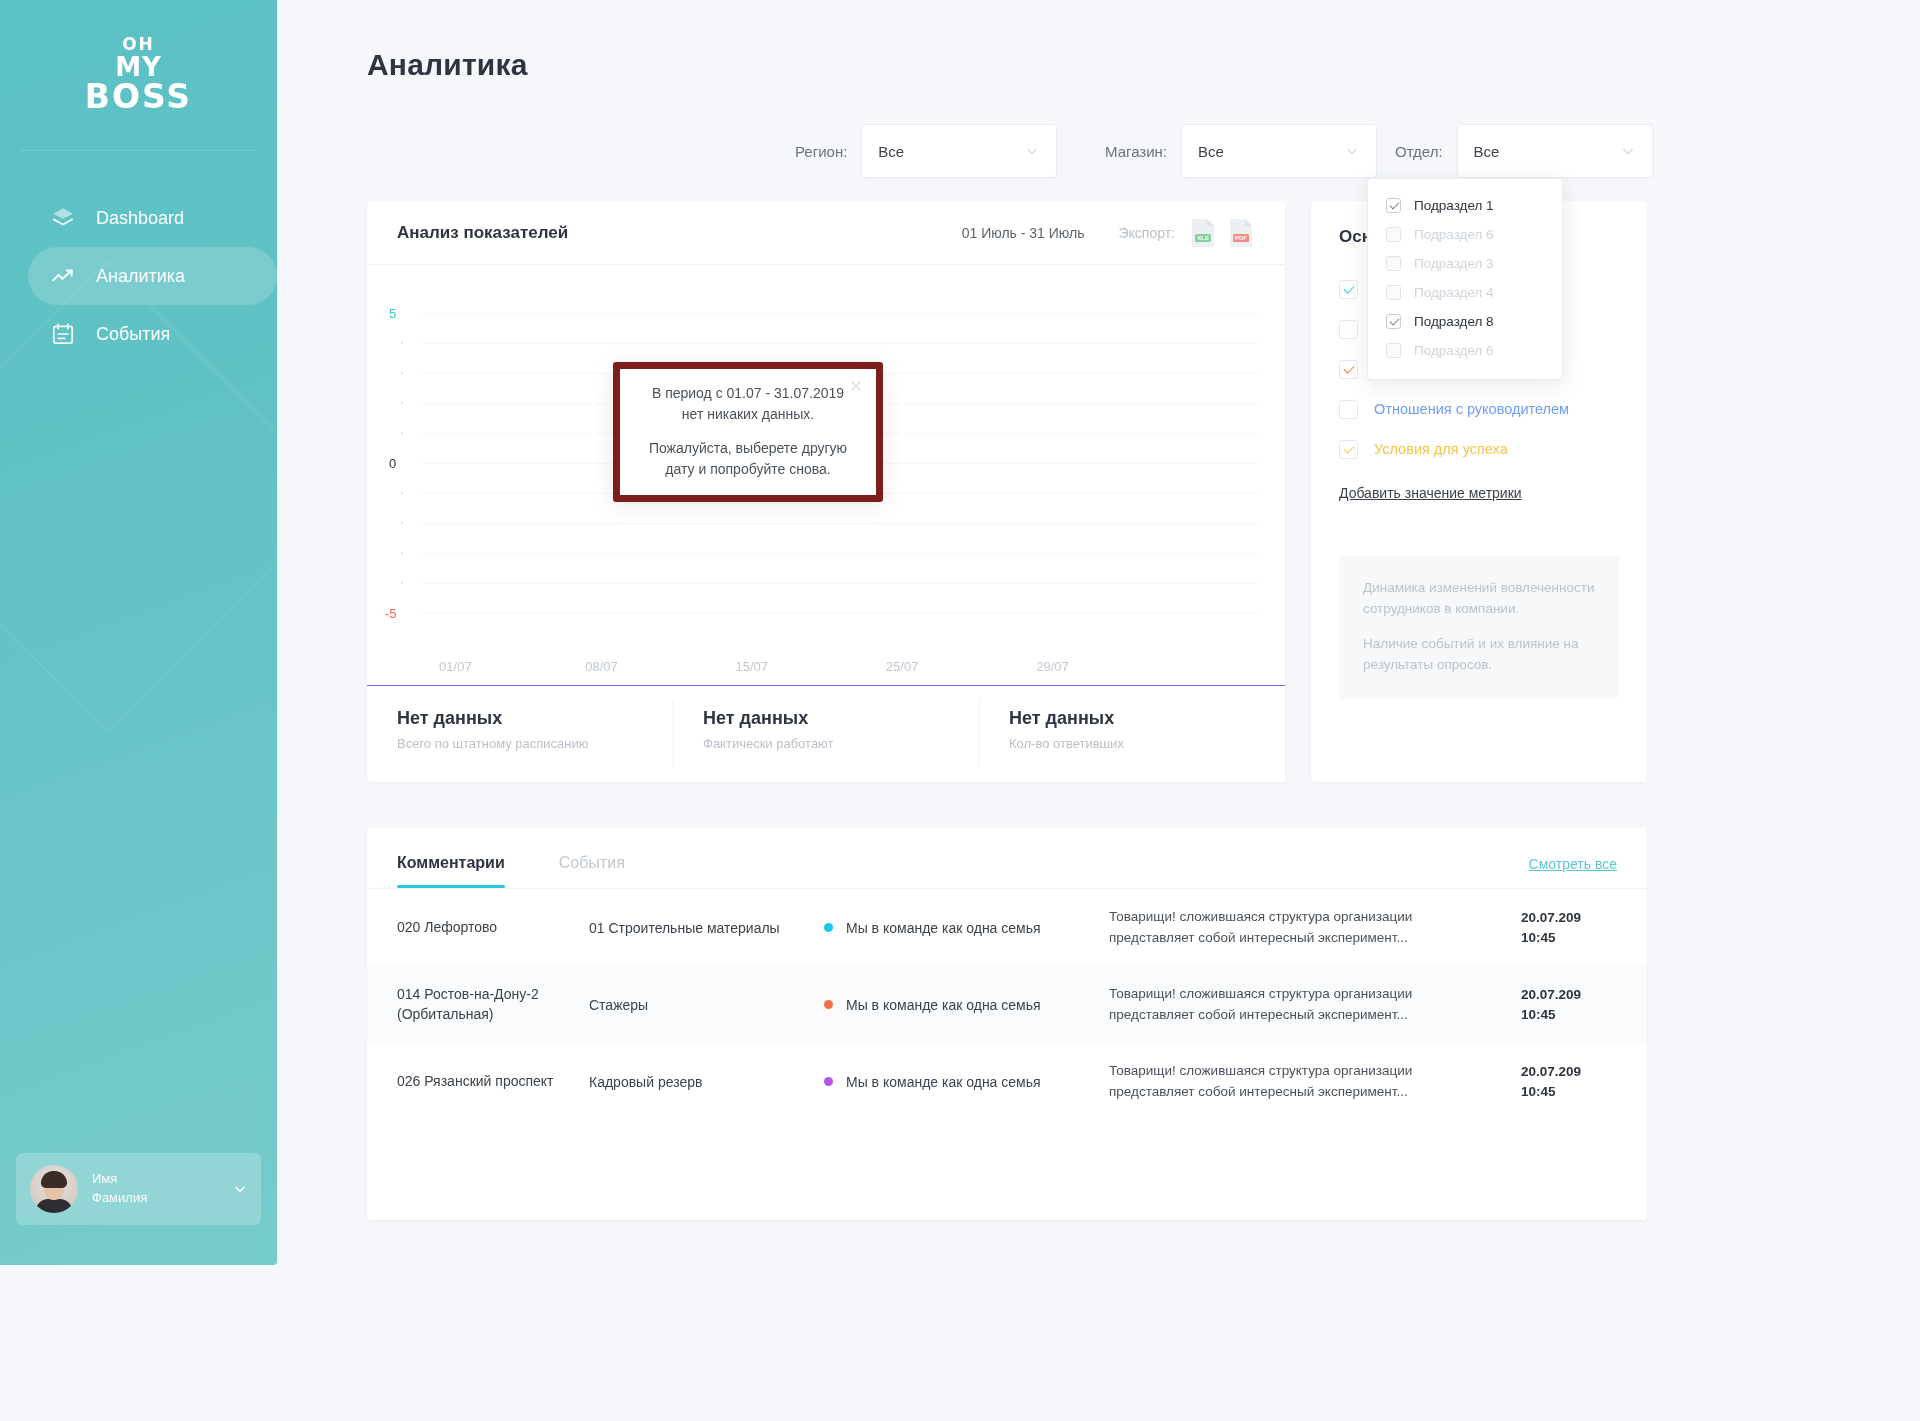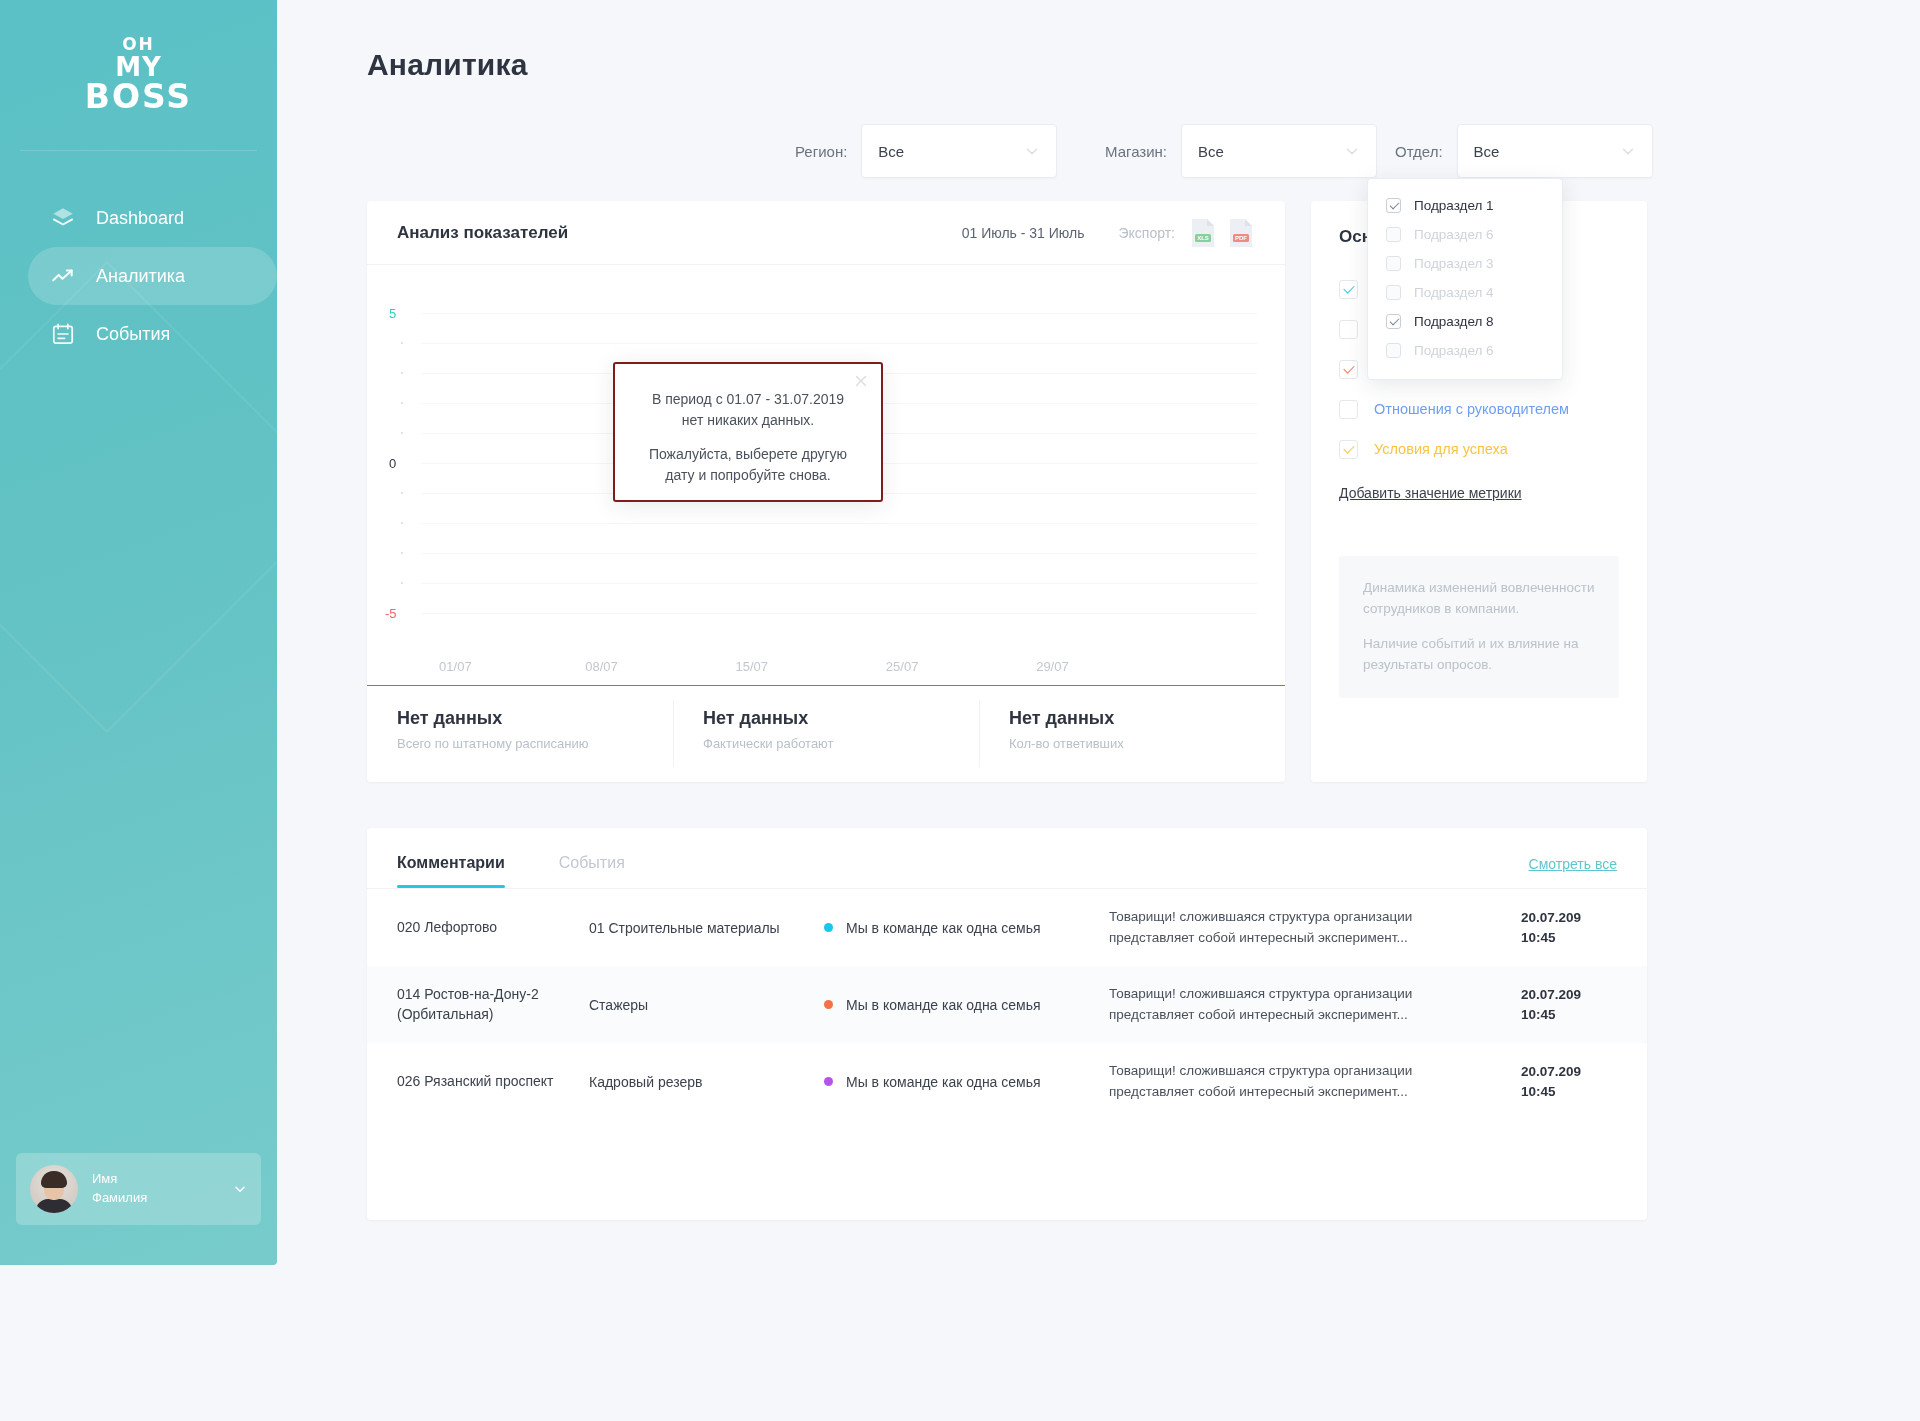--- a/index.html
+++ b/index.html
@@ -128,23 +128,23 @@
 
   .plot { position: relative; height: 420px; }
   .ylab { position: absolute; left: 22px; font-size: 13px; }
   .ytick-dot { position: absolute; left: 34px; width:2px; height:2px; background:#d6dbe2; border-radius:50%; }
   .gline { position: absolute; left: 55px; right: 28px; height: 1px; background: #f4f6f9; }
   .xlabels { position: absolute; left: 55px; right: 28px; bottom: 6px; height: 20px; }
   .xlab { position: absolute; font-size: 13px; color: #c2c8d0; transform: translateX(-50%); }
 
   .modal {
     position: absolute; left: 246px; top: 97px; width: 270px; height: 140px;
-    background: #fff; border: 2px solid #7f1d1d; border-radius: 3px;
+    background: #fff; border: 7px solid #7f1d1d; border-radius: 3px;
     box-shadow: 0 4px 22px rgba(35,45,65,.10);
-    display: flex; flex-direction: column; align-items: center; justify-content: flex-end;
+    display: flex; flex-direction: column; align-items: center; justify-content: flex-start;
     padding: 14px 26px; z-index: 20;
   }
   .modal-close { position: absolute; right: 12px; top: 9px; width: 16px; height: 16px; cursor: pointer; opacity:.5;}
   .modal p { font-size: 14px; color: #4a515c; text-align: center; line-height: 1.5; }
   .modal p + p { margin-top: 13px; }
 
   .stats { display: flex; height: 96px; border-top: 1px solid #8b5cf6; }
   .stat { flex: 1; padding: 22px 0 0 30px; position: relative; }
   .stat + .stat::before { content:""; position:absolute; left:0; top:14px; bottom:14px; width:1px; background:#f0f2f6; }
   .stat-val { font-size: 18px; color: #2e3440; font-weight: 700; }

